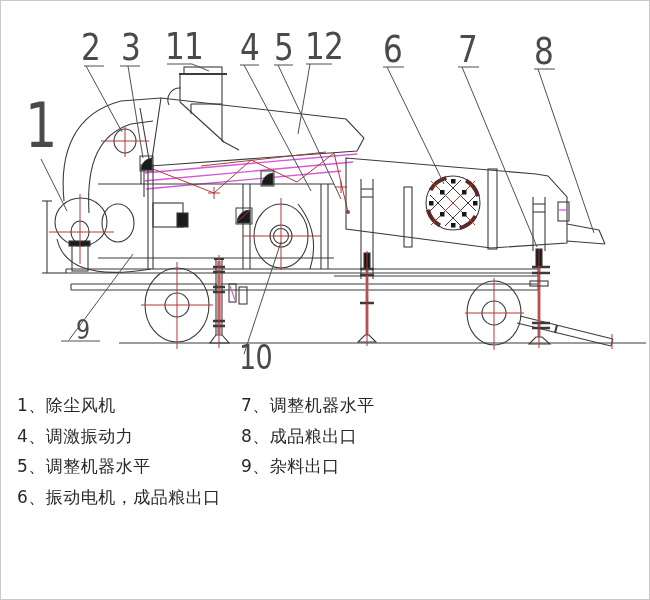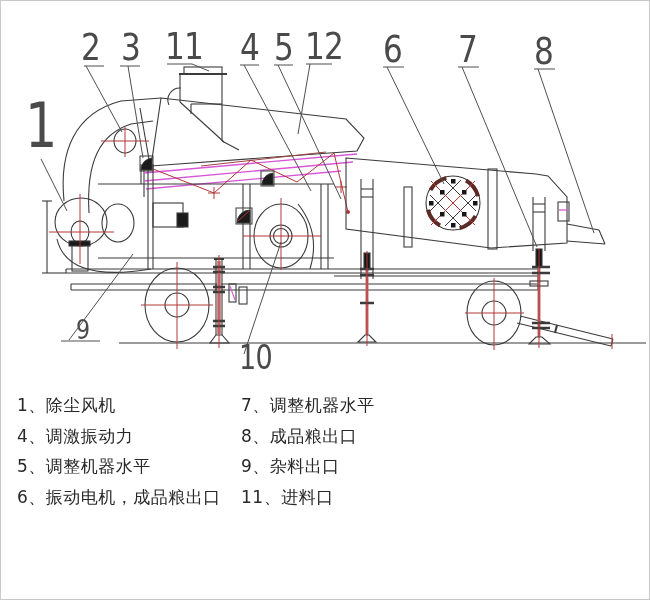--- a/index.html
+++ b/index.html
@@ -305,15 +305,14 @@
   <div class="legend-col" id="legend-left">
     <div class="legend-row"><span>1</span><span>、</span><span>除尘风机</span></div>
     <div class="legend-row"><span>4</span><span>、</span><span>调激振动力</span></div>
     <div class="legend-row"><span>5</span><span>、</span><span>调整机器水平</span></div>
     <div class="legend-row"><span>6</span><span>、</span><span>振动电机，成品粮出口</span></div>
   </div>
   <div class="legend-col" id="legend-right">
     <div class="legend-row"><span>7</span><span>、</span><span>调整机器水平</span></div>
     <div class="legend-row"><span>8</span><span>、</span><span>成品粮出口</span></div>
     <div class="legend-row"><span>9</span><span>、</span><span>杂料出口</span></div>
-    <div class="legend-row"><span>11</span><span>、</span><span>进料口</span></div>
   </div>
 </div>
 
 </body></html>

